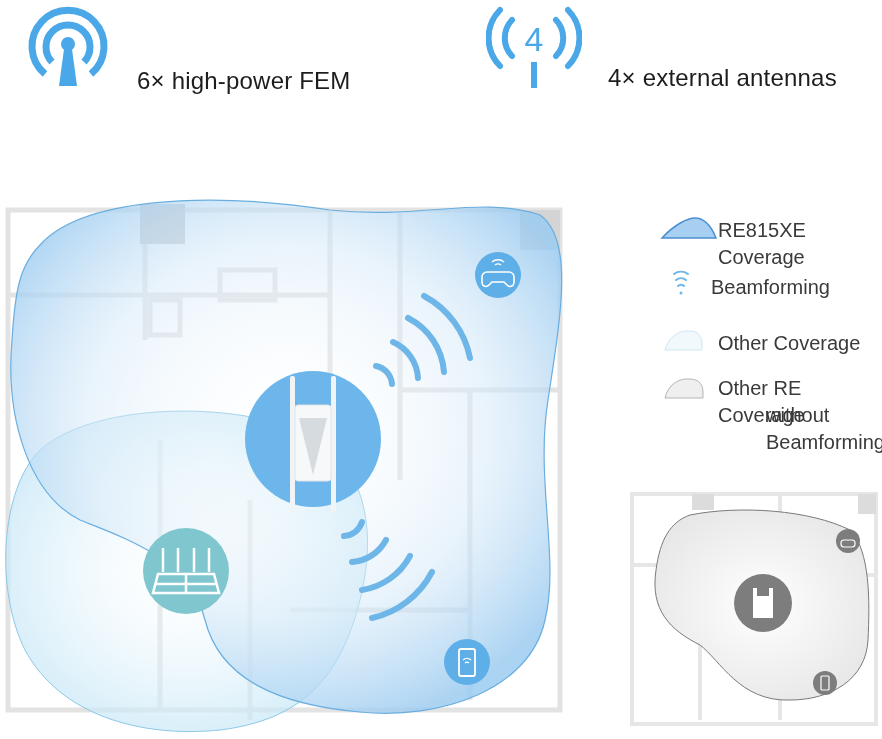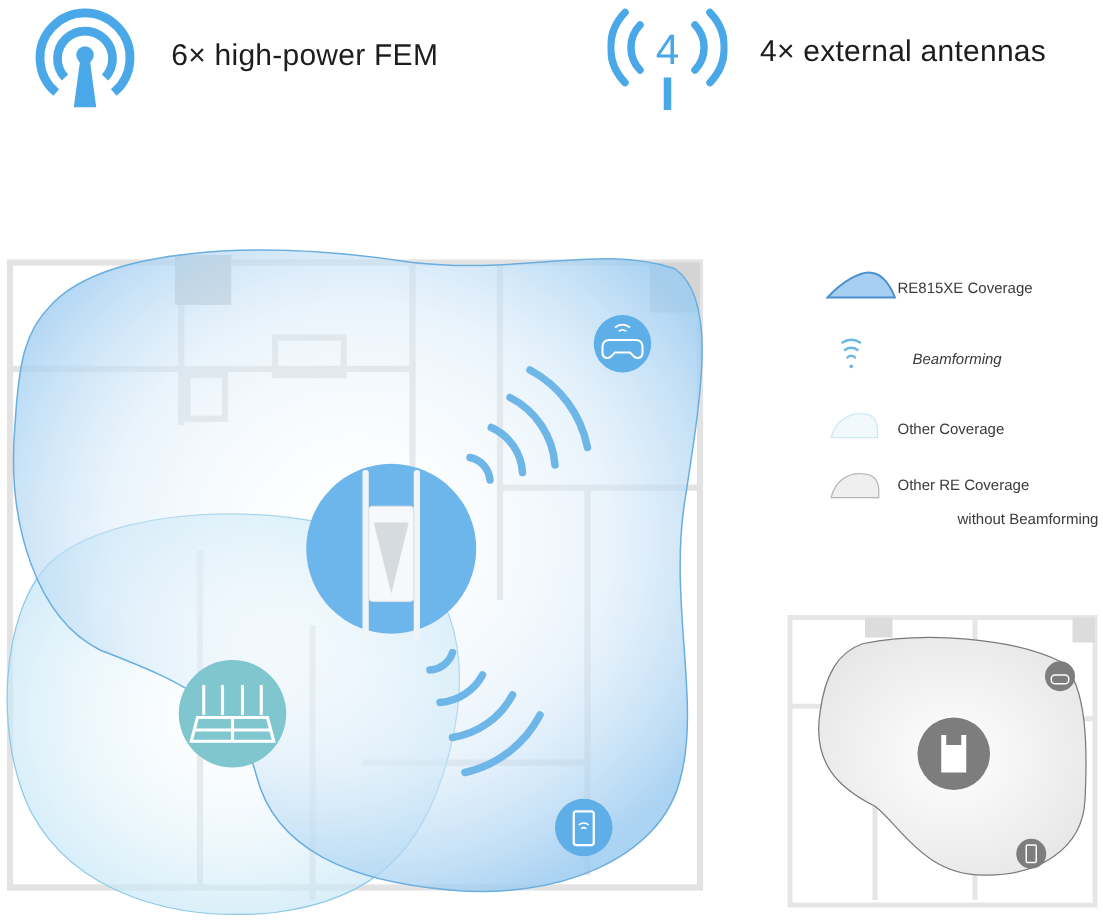--- a/index.html
+++ b/index.html
@@ -1,18 +1,18 @@
 <!DOCTYPE html>
 <html><head>
 <meta charset="utf-8">
 <style>
   html,body{margin:0;padding:0;background:#fff;}
   body{width:882px;height:739px;position:relative;overflow:hidden;font-family:"Liberation Sans",sans-serif;color:#222;}
-  .feat-text{position:absolute;font-size:24px;color:#1d1d1d;letter-spacing:0.2px;}
-  .legend-label{position:absolute;font-size:12px;color:#3a3a3a;line-height:27px;}
+  .feat-text{position:absolute;font-size:24px;color:#1d1d1d;letter-spacing:0.2px;margin-top:36px;}
+  .legend-label{position:absolute;font-size:20px;color:#3a3a3a;line-height:27px;}
   svg{position:absolute;left:0;top:0;}
 </style>
 </head>
 <body>
 
 <div>
   <svg style="left:25px;top:4px" width="86" height="82" viewBox="0 0 86 82">
     <g fill="none" stroke="#4aa8e8" stroke-width="7" stroke-linecap="butt">
       <path d="M20 70 A36 36 0 1 1 66 70"></path>
       <path d="M27 58 A22 22 0 1 1 59 58"></path>
@@ -149,17 +149,17 @@
     <path d="M676 280 a8 8 0 0 1 10 0"></path>
     <path d="M678 286 a4 4 0 0 1 6 0"></path>
     <circle cx="681" cy="293" r="1.5" fill="#6fb6e8" stroke="none"></circle>
   </g>
   <path d="M665 350 C668 338 678 330 690 331 C695 331 702 333 702 345 L702 350 Z" fill="#f2f9fd" stroke="#cde7f5" stroke-width="1"></path>
   <path d="M665 398 C668 385 678 378 690 379 C696 379 703 382 703 392 L703 398 Z" fill="#efefef" stroke="#b5b5b5" stroke-width="1"></path>
 </svg>
 
 <div>
   <div class="legend-label" style="left:718px;top:217px;">RE815XE Coverage</div>
-  <div class="legend-label" style="left:730px;top:274px;font-style:italic;">Beamforming</div>
+  <div class="legend-label" style="left:711px;top:274px;">Beamforming</div>
   <div class="legend-label" style="left:718px;top:330px;">Other Coverage</div>
   <div class="legend-label" style="left:718px;top:375px;">Other RE Coverage</div>
   <div class="legend-label" style="left:718px;top:402px;margin-left:48px;">without Beamforming</div>
 </div>
 
 </body></html>

